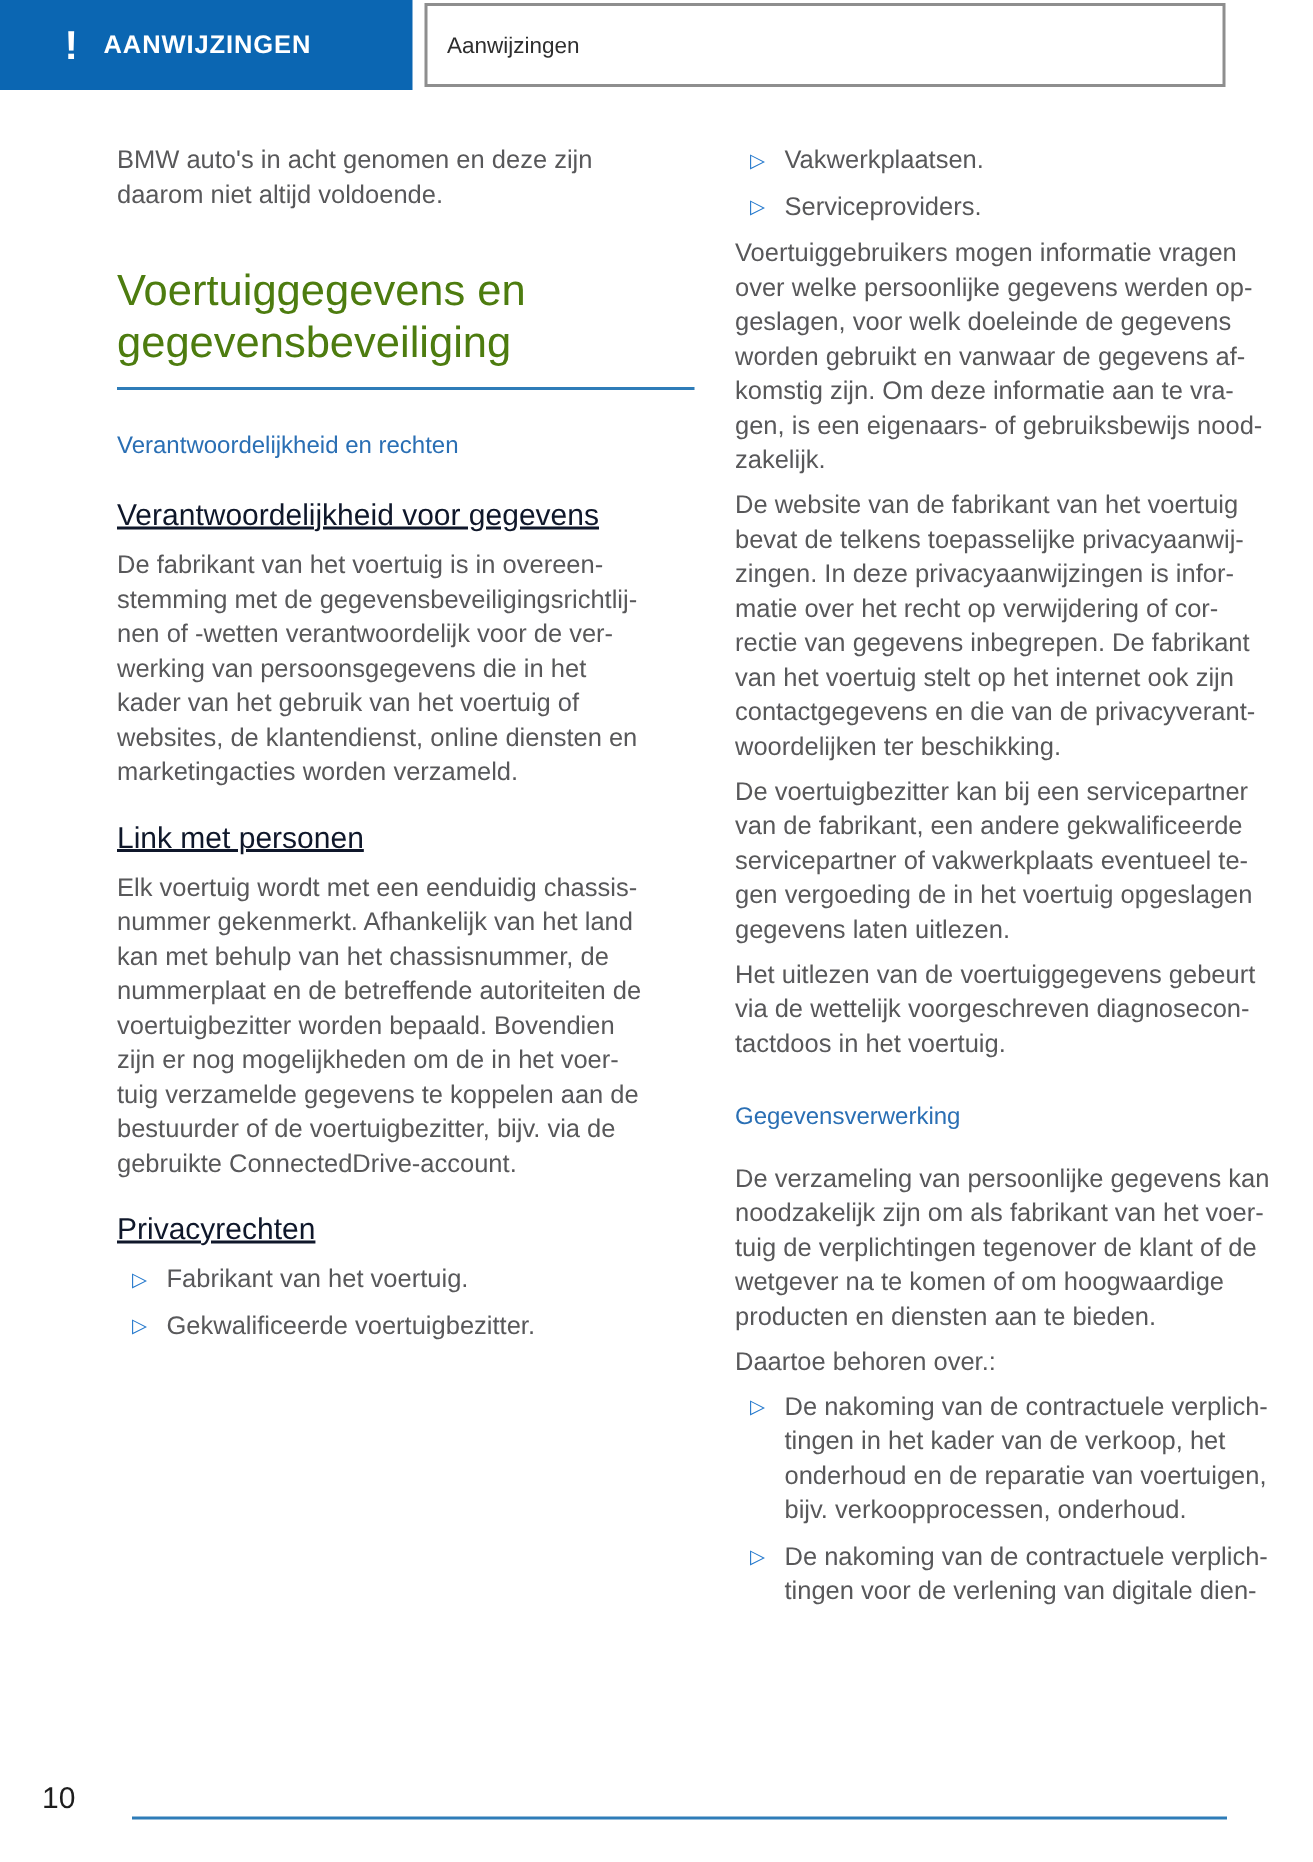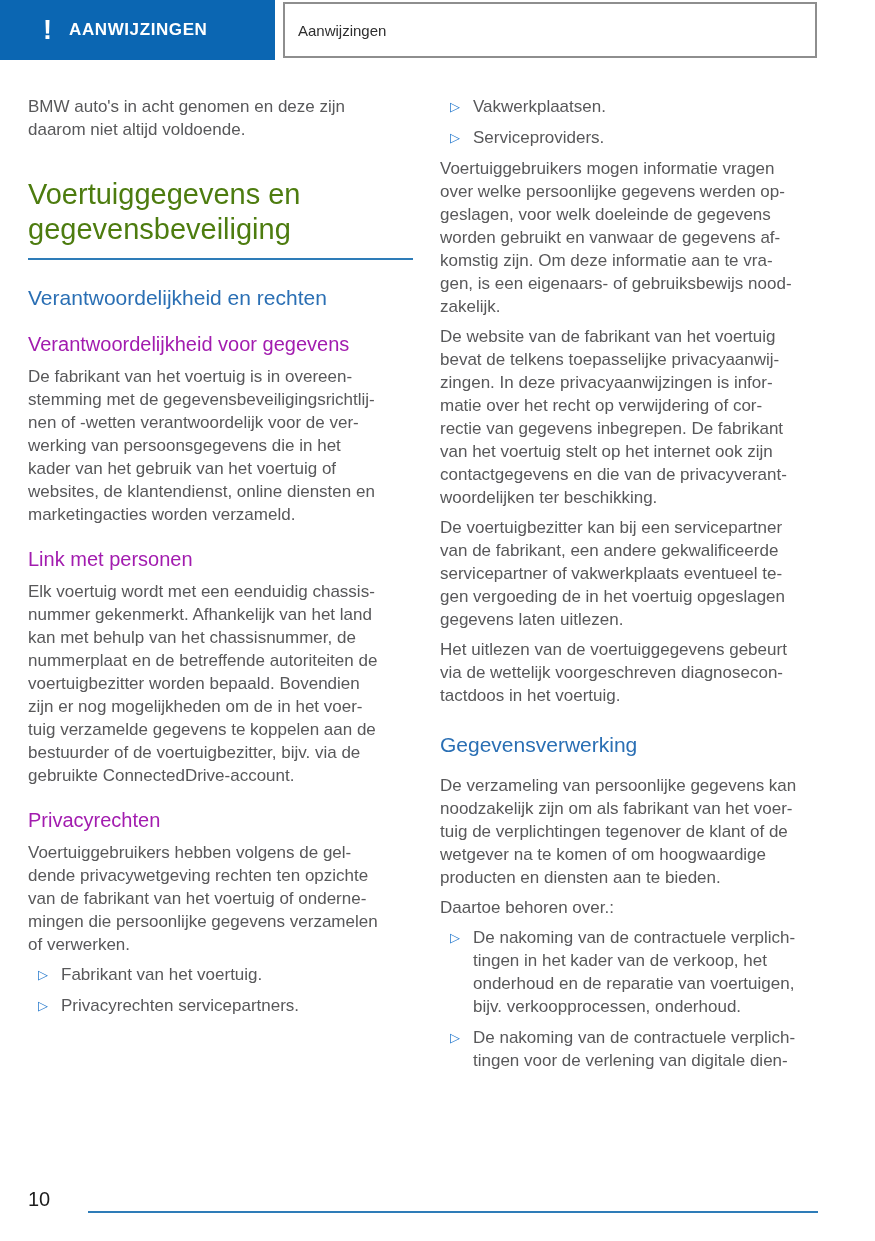--- a/index.html
+++ b/index.html
@@ -19,31 +19,31 @@
   }
   .badge .excl{margin-left:43px;font-weight:700;font-size:27px;line-height:1;}
   .badge .lbl{margin-left:17px;font-weight:700;font-size:17px;letter-spacing:0.6px;}
   .tab{
     box-sizing:border-box;margin-left:8px;margin-top:2px;
     width:534px;height:56px;border:2px solid #8e8e8e;
     display:flex;align-items:center;padding-left:13px;
     font-size:15px;color:#2e2e2e;background:#ffffff;
   }
   
-  .content{display:flex;margin:35px 0 0 28px;gap:27px;}
+  .content{display:flex;margin:35px 0 0 28px;gap:27px;justify-content:flex-end;}
   .col{width:385px;}
   .col > :first-child{margin-top:0;}
   p.para{font-size:17px;line-height:23px;margin:0 0 7px;white-space:pre-line;}
   h1.sec{
     font-size:29px;line-height:35px;font-weight:400;color:#4d7c0f;
     margin:36px 0 24px;white-space:pre-line;
   }
   h1.sec.underlined{padding-bottom:11px;border-bottom:2px solid #2e7cb8;}
-  h2.sub{font-size:21px;line-height:26px;font-weight:400;color:#2a6fb4;margin:25px 0 16px;white-space:pre-line;}
-  h3.topic{font-size:20px;line-height:24px;font-weight:400;color:#a21caf;margin:21px 0 9px;white-space:pre-line;}
+  h2.sub{font-size:16px;line-height:26px;font-weight:400;color:#2a6fb4;margin:25px 0 16px;white-space:pre-line;}
+  h3.topic{font-size:20px;line-height:24px;font-weight:400;color:#0f172a;margin:21px 0 9px;white-space:pre-line;text-decoration:underline;}
   ul.blist{list-style:none;margin:3px 0 7px;padding:0;}
   ul.blist li{display:flex;font-size:17px;line-height:23px;margin:0 0 8px;}
   .tri{color:#2277cc;font-size:13px;line-height:23px;width:13px;margin:0 10px 0 10px;flex:none;}
   .litext{white-space:pre-line;}
   
   .page-footer{position:absolute;left:0;bottom:26px;width:817px;height:30px;padding-left:24px;}
   .pagenum{position:absolute;left:28px;bottom:4px;font-size:20px;color:#1d1d1d;}
   .rule{position:absolute;left:88px;bottom:2px;width:730px;height:2px;background:#2e7cb8;}
 </style>
 </head>
@@ -78,33 +78,28 @@
       <p class="para">Elk voertuig wordt met een eenduidig chassis-
 nummer gekenmerkt. Afhankelijk van het land
 kan met behulp van het chassisnummer, de
 nummerplaat en de betreffende autoriteiten de
 voertuigbezitter worden bepaald. Bovendien
 zijn er nog mogelijkheden om de in het voer-
 tuig verzamelde gegevens te koppelen aan de
 bestuurder of de voertuigbezitter, bijv. via de
 gebruikte ConnectedDrive-account.</p>
       <h3 class="topic">Privacyrechten</h3>
-      <p class="para">Voertuiggebruikers hebben volgens de gel-
-dende privacywetgeving rechten ten opzichte
-van de fabrikant van het voertuig of onderne-
-mingen die persoonlijke gegevens verzamelen
-of verwerken.</p>
       <ul class="blist">
         <li>
           <span class="tri">▷</span>
           <span class="litext">Fabrikant van het voertuig.</span>
         </li>
         <li>
           <span class="tri">▷</span>
-          <span class="litext">Privacyrechten servicepartners.</span>
+          <span class="litext">Gekwalificeerde voertuigbezitter.</span>
         </li>
       </ul>
     </div>
   <div class="col" id="col-right">
       <ul class="blist">
         <li>
           <span class="tri">▷</span>
           <span class="litext">Vakwerkplaatsen.</span>
         </li>
         <li>

